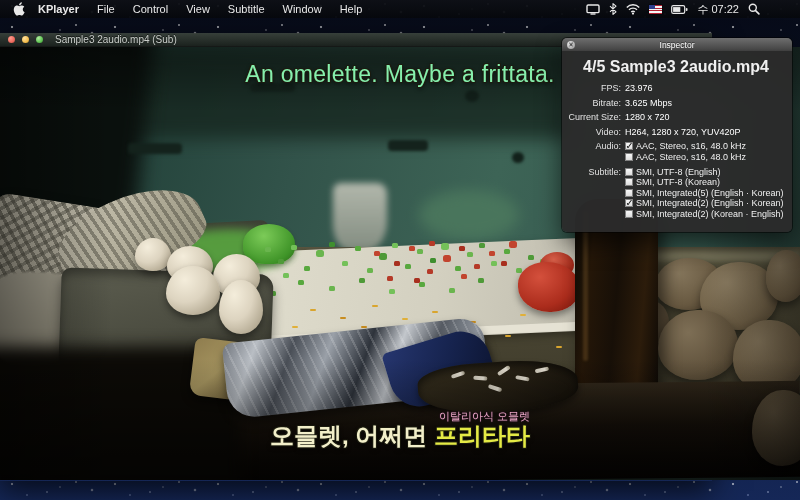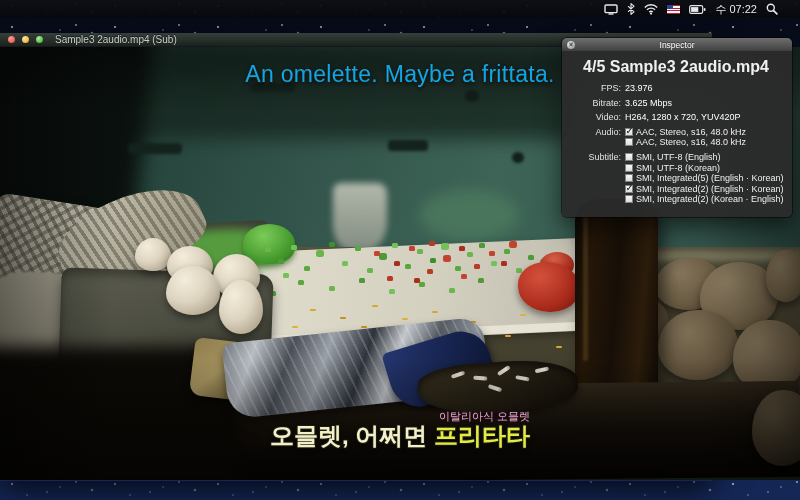--- a/index.html
+++ b/index.html
@@ -21,21 +21,21 @@
   .stars.bottom{top:478px;height:22px;}
 
   
   .menubar{position:absolute;top:0;left:0;width:800px;height:18px;
     background:linear-gradient(180deg,rgba(14,16,22,.95),rgba(6,8,12,.92));
     display:flex;align-items:center;color:#e9e9e9;font-size:11px;z-index:60;}
   .menubar .left{display:flex;align-items:center;gap:0;padding-left:13px;}
   .menu-item{padding:0 9px;line-height:18px;white-space:nowrap;}
   .menu-item.app{font-weight:bold;}
   .apple-wrap{padding:0 4px 0 0;display:flex;align-items:center;}
-  .menubar .right{margin-left:auto;display:flex;align-items:center;gap:9px;padding-right:22px;}
+  .menubar .right{margin-left:auto;display:flex;align-items:center;gap:9px;padding-right:40px;}
   .flag{width:13px;height:9px;position:relative;
     background:repeating-linear-gradient(180deg,#b22234 0 1.3px,#f5f5f5 1.3px 2.6px);
     box-shadow:0 0 0 .5px rgba(0,0,0,.4);}
   .flag .canton{position:absolute;left:0;top:0;width:6px;height:4.5px;background:#30418f;}
   .clock{font-size:11px;white-space:nowrap;}
 
   
   .window{position:absolute;top:33px;left:0;width:712px;height:448px;
     box-shadow:0 10px 28px rgba(0,0,0,.7);}
   .titlebar{position:relative;height:14px;
@@ -171,21 +171,21 @@
   .p6{left:752px;top:343px;width:62px;height:76px;background:radial-gradient(at 35% 30%,#6b5d46,#4e422f 60%,#2c2418);}
   .p7{left:627px;top:253px;width:42px;height:46px;background:radial-gradient(at 40% 30%,#70624a,#544734 65%,#352c1e);}
 
   .vignette{left:0;top:0;width:800px;height:433px;pointer-events:none;
     background:
       linear-gradient(180deg,rgba(0,0,0,.4) 0%,rgba(0,0,0,0) 15%,rgba(0,0,0,0) 72%,rgba(0,0,0,.55) 97%),
       linear-gradient(90deg,rgba(0,0,0,.45) 0%,rgba(0,0,0,0) 14%,rgba(0,0,0,0) 88%,rgba(0,0,0,.3) 100%);}
 
   
   .sub-en{left:0;top:14px;width:800px;text-align:center;
-    font-size:23px;color:#0ea5e9;letter-spacing:.3px;
+    font-size:23px;color:#86efac;letter-spacing:.3px;
     text-shadow:-1px -1px 0 #1c1c10,1px -1px 0 #1c1c10,-1px 1px 0 #1c1c10,1px 1px 0 #1c1c10,0 2px 4px rgba(0,0,0,.8);}
   .sub-ko{left:0;top:364px;width:800px;text-align:center;line-height:1;}
   .sub-ko .inner{display:inline-block;text-align:right;}
   .sub-ruby{font-size:11px;color:#eaa7c6;margin-bottom:2px;
     text-shadow:-1px 0 0 #201018,1px 0 0 #201018,0 -1px 0 #201018,0 1px 0 #201018;}
   .sub-main{font-size:24px;font-weight:bold;color:#f2efc9;
     text-shadow:-1px -1px 0 #1a1a0e,1px -1px 0 #1a1a0e,-1px 1px 0 #1a1a0e,1px 1px 0 #1a1a0e,0 2px 4px rgba(0,0,0,.85);}
   .sub-main .hl{color:#e4ea45;}
 
   
@@ -213,20 +213,34 @@
     font-size:9.5px;font-weight:bold;color:#111;}
 </style>
 </head>
 <body>
 
 <div class="screen">
   <div class="stars top"></div>
   <div class="stars bottom"></div>
 
   <div class="menubar">
+    <div class="left">
+      <span class="apple-wrap">
+        <svg width="12" height="14" viewBox="0 0 17 20">
+            <path fill="#e8e8e8" d="M13.9 10.6c0-2.4 2-3.6 2.1-3.7-1.1-1.7-2.9-1.9-3.5-1.9-1.5-.2-2.9.9-3.6.9-.8 0-1.9-.9-3.2-.8-1.6 0-3.1.9-3.9 2.4-1.7 2.9-.4 7.2 1.2 9.5.8 1.2 1.7 2.4 3 2.4 1.2 0 1.7-.8 3.1-.8 1.5 0 1.9.8 3.2.8 1.3 0 2.1-1.2 2.9-2.3.9-1.4 1.3-2.7 1.3-2.8-.1 0-2.6-1-2.6-3.7zM11.5 3.3c.7-.8 1.1-2 1-3.1-1 0-2.2.7-2.9 1.5-.6.7-1.2 1.9-1 3 1.1.1 2.2-.6 2.9-1.4z"></path>
+          </svg>
+      </span>
+      <span class="menu-item app">KPlayer</span>
+      <span class="menu-item">File</span>
+      <span class="menu-item">Control</span>
+      <span class="menu-item">View</span>
+      <span class="menu-item">Subtitle</span>
+      <span class="menu-item">Window</span>
+      <span class="menu-item">Help</span>
+    </div>
     <div class="right">
       <svg width="14" height="11" viewBox="0 0 14 11">
           <rect x="1" y="1" width="12" height="7.6" rx="1.2" fill="none" stroke="#e8e8e8" stroke-width="1.4"></rect>
           <rect x="4.5" y="9.3" width="5" height="1.4" fill="#e8e8e8"></rect>
         </svg>
       <svg width="8" height="12" viewBox="0 0 8 12">
           <path d="M1 3.2 L7 8.8 L4 11.4 L4 .6 L7 3.2 L1 8.8" fill="none" stroke="#e8e8e8" stroke-width="1.1" stroke-linejoin="round"></path>
         </svg>
       <svg width="14" height="11" viewBox="0 0 14 11">
           <path d="M.8 3.4 A8.6 8.6 0 0 1 13.2 3.4" fill="none" stroke="#e8e8e8" stroke-width="1.4"></path>
@@ -341,20 +355,24 @@
 
       <div class="irow">
         <span class="lbl">FPS:</span>
         <span class="val">23.976</span>
       </div>
       <div class="irow">
         <span class="lbl">Bitrate:</span>
         <span class="val">3.625 Mbps</span>
       </div>
       <div class="irow">
+        <span class="lbl">Current Size:</span>
+        <span class="val">1280 x 720</span>
+      </div>
+      <div class="irow">
         <span class="lbl">Video:</span>
         <span class="val">H264, 1280 x 720, YUV420P</span>
       </div>
 
       <div class="irow group">
         <span class="lbl">Audio:</span>
         <span>
           <span class="track">
             <span class="cb" data-checked="true"></span>
             <span>AAC, Stereo, s16, 48.0 kHz</span>

